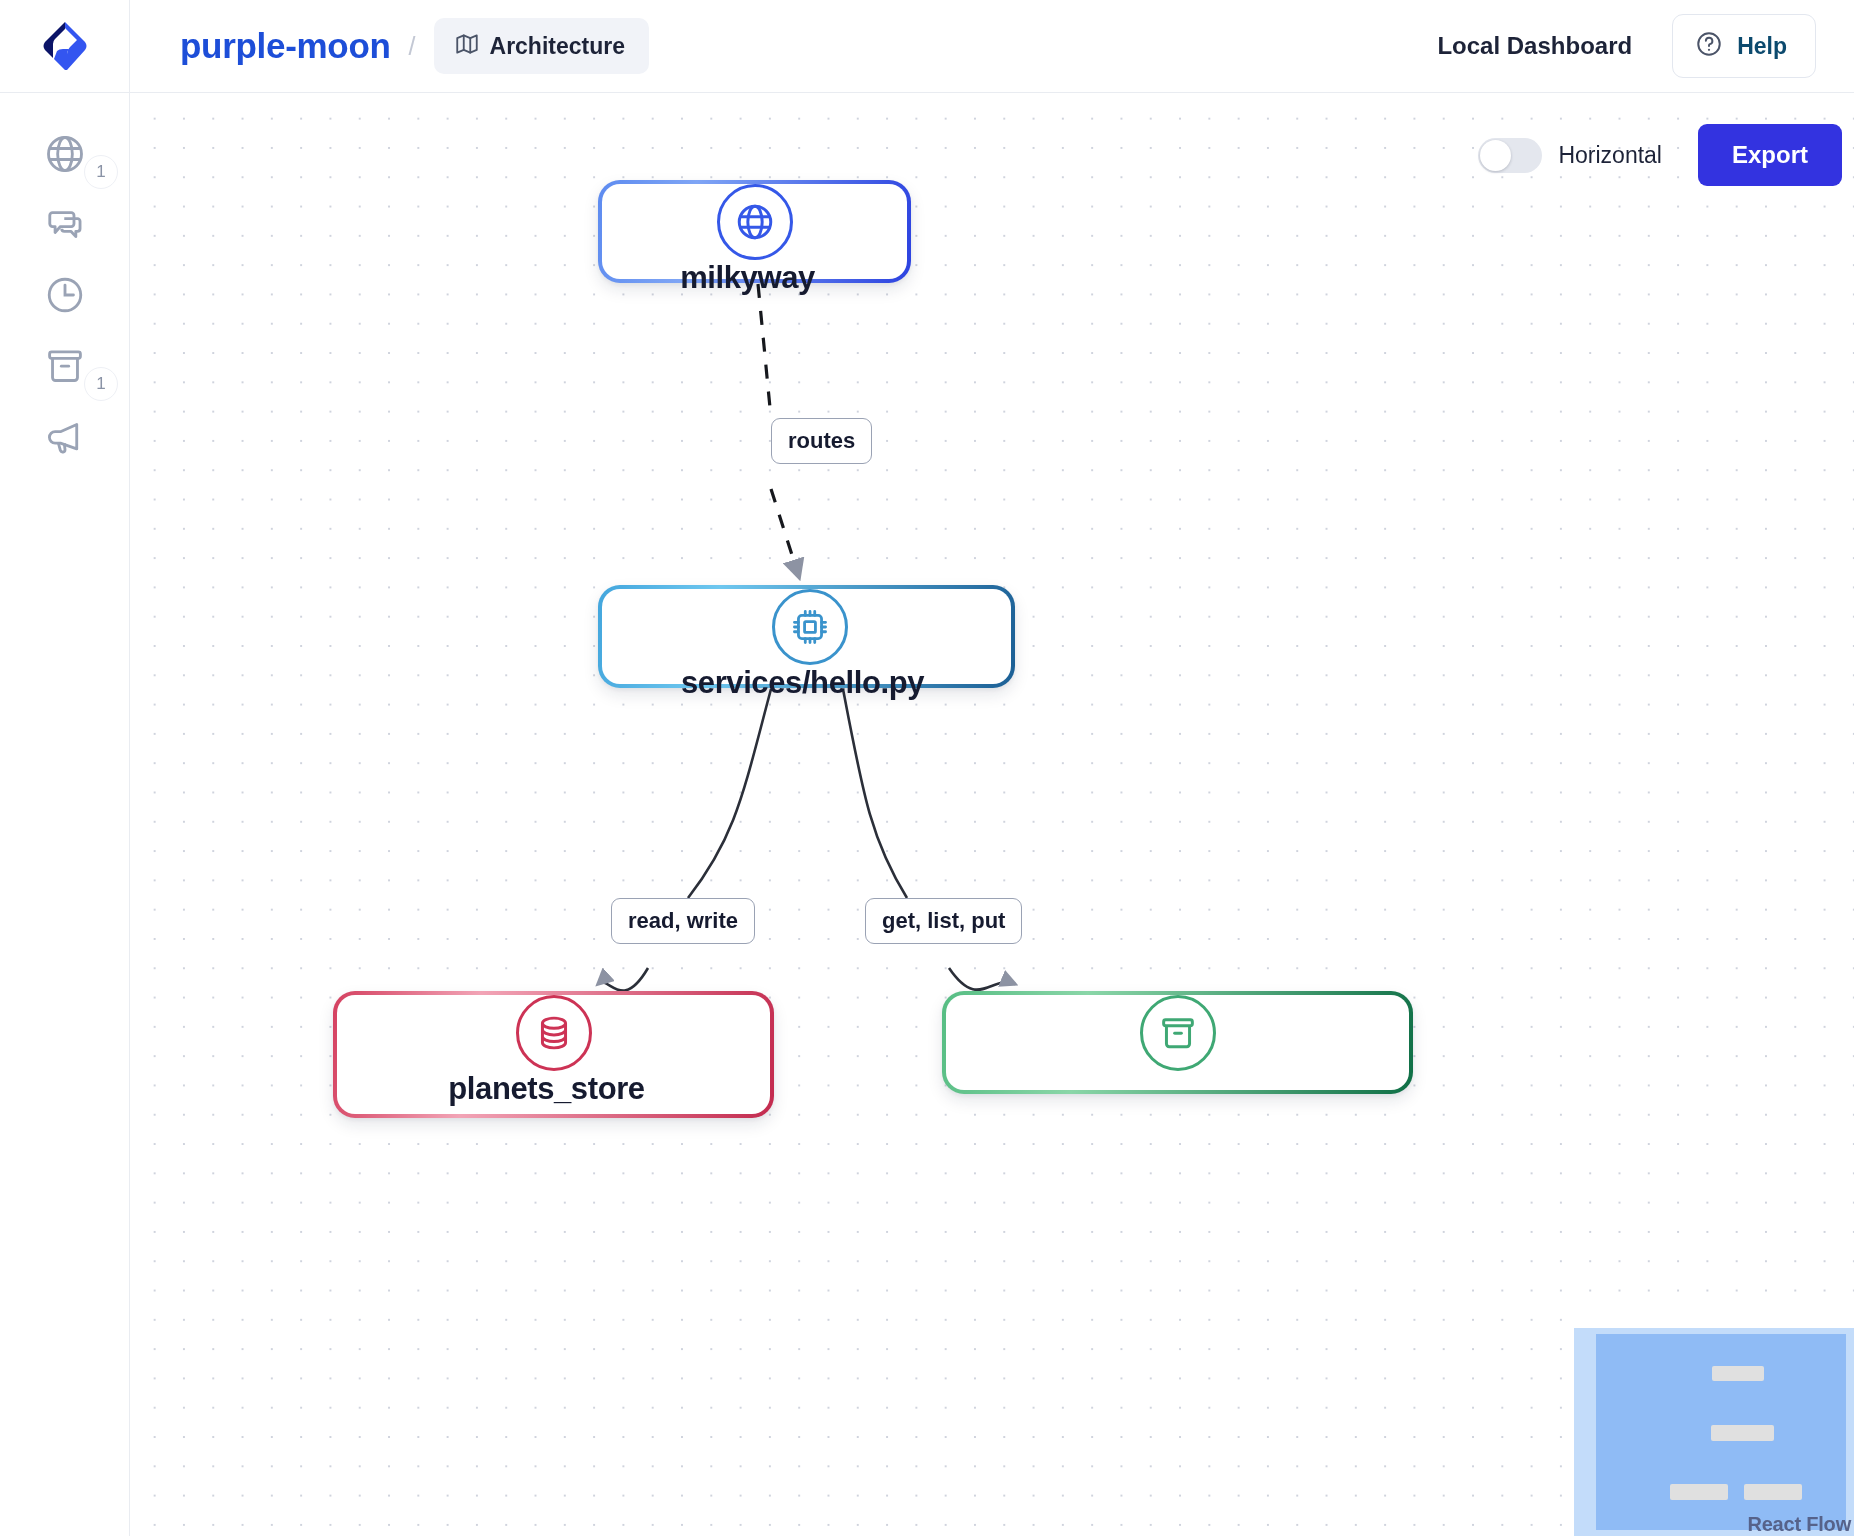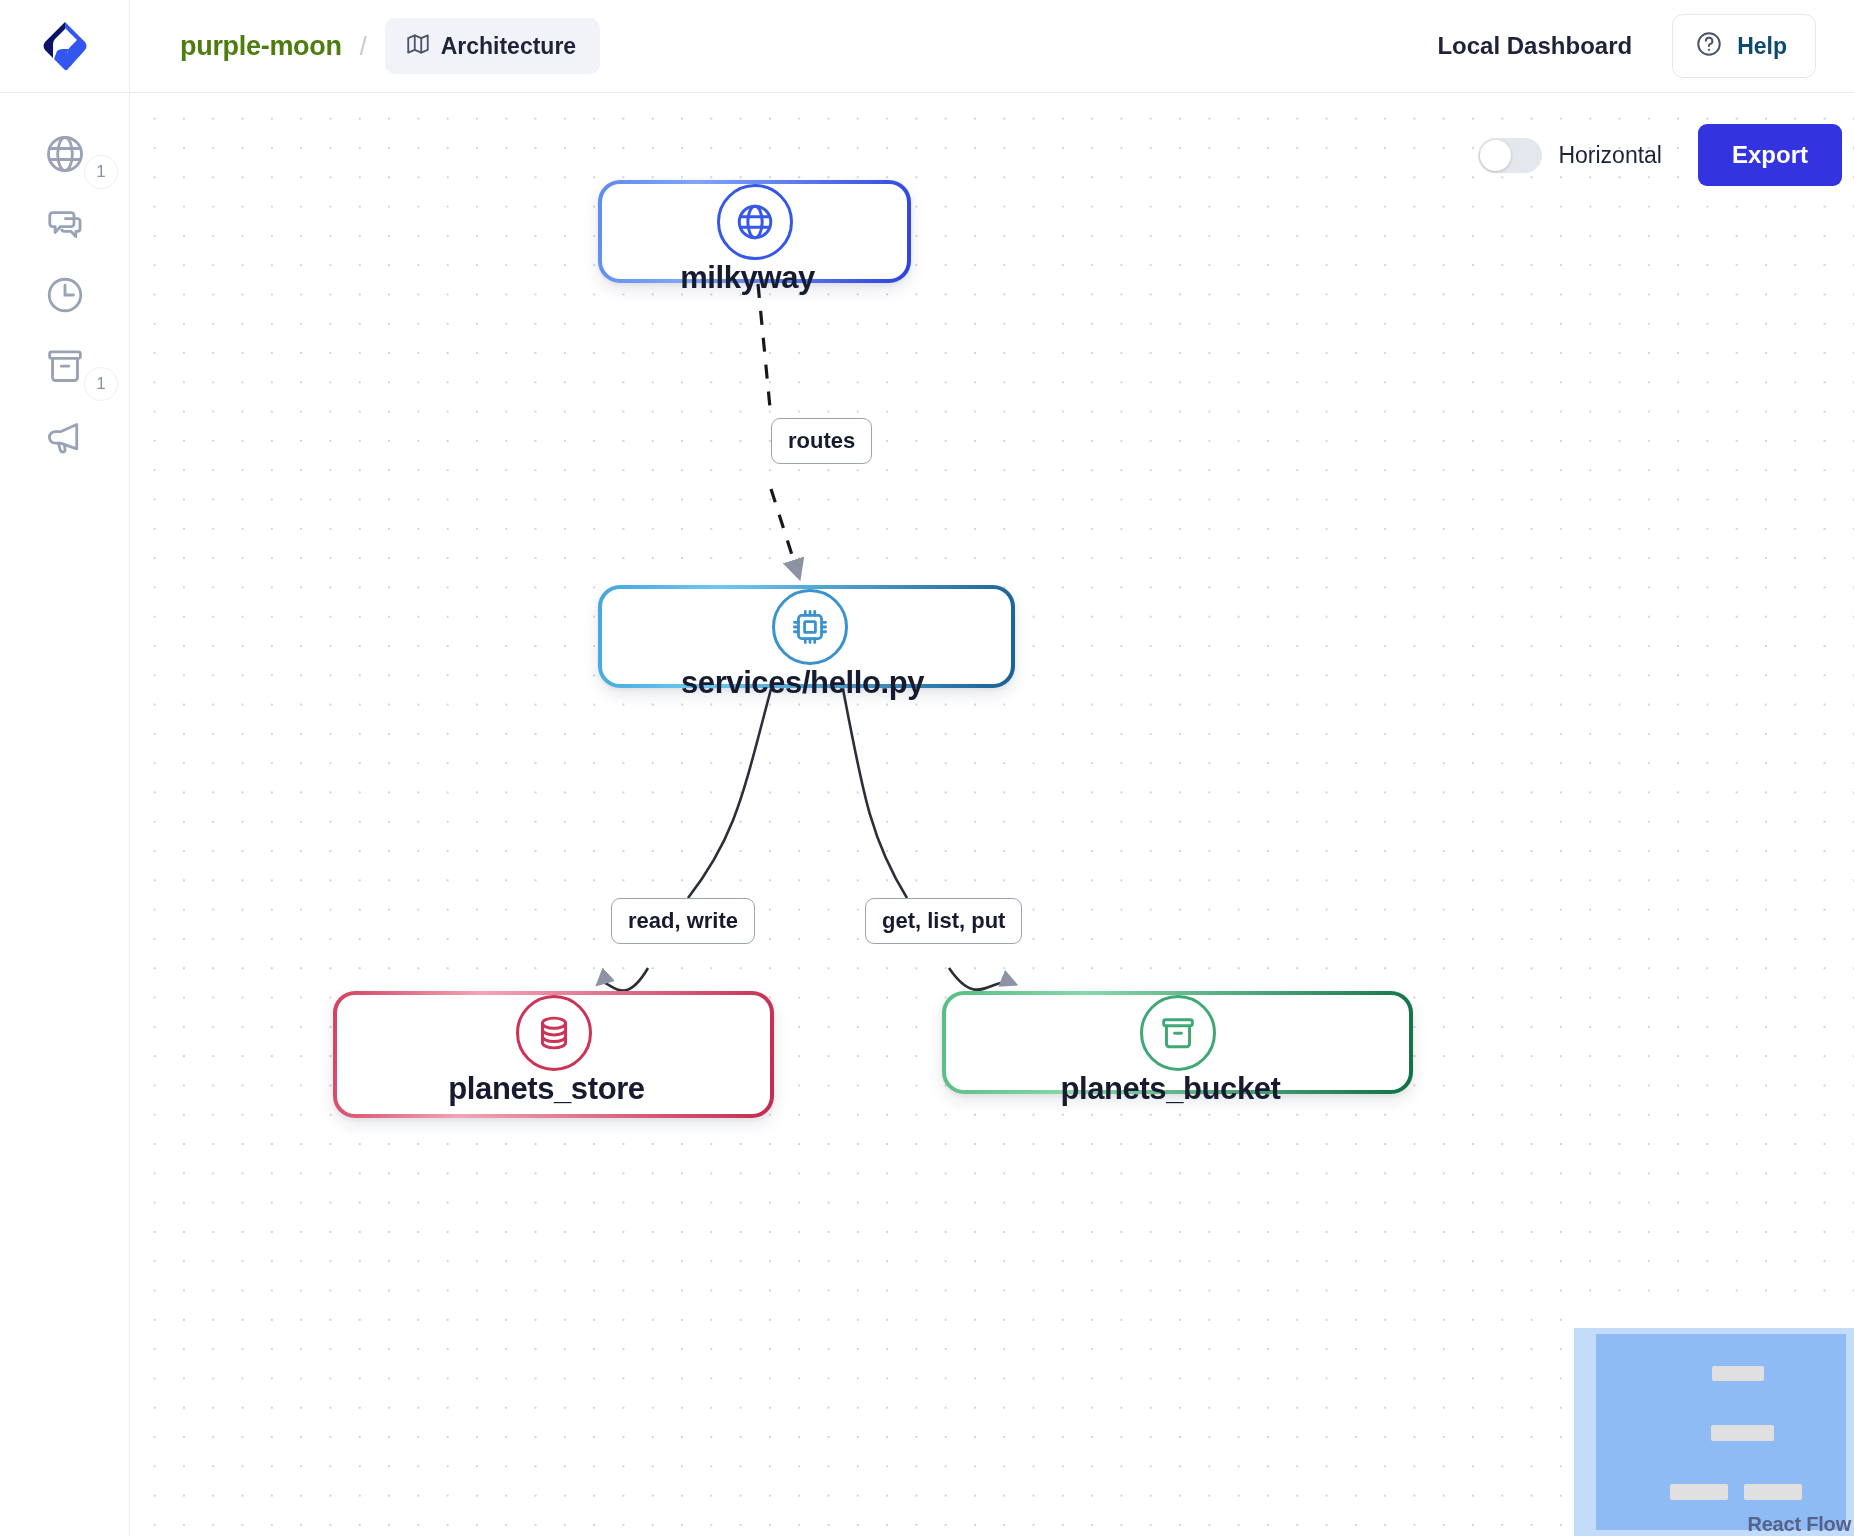--- a/index.html
+++ b/index.html
@@ -20,21 +20,21 @@
     display: flex; align-items: center;
     z-index: 40;
   }
   #logo-cell {
     width: 130px; height: 93px;
     display: flex; align-items: center; justify-content: center;
     border-right: 1px solid #e9ecf1;
   }
   .brand-logo { width: 48px; height: 52px; }
   #crumbs { display: flex; align-items: center; gap: 18px; margin-left: 50px; }
-  #project-name { font-size: 27px; font-weight: 700; color: #4d7c0f; letter-spacing: -0.3px; }
+  #project-name { font-size: 35px; font-weight: 700; color: #1d4ed8; letter-spacing: -0.3px; }
   #crumb-sep { font-size: 25px; color: #c3c8d4; font-weight: 400; }
   #tab-architecture {
     display: flex; align-items: center; gap: 10px;
     background: #f1f3f8; border-radius: 10px;
     padding: 13px 24px 13px 20px;
     cursor: pointer;
   }
   #tab-architecture .tab-label { font-size: 23px; font-weight: 600; color: #1d2338; }
   #topbar-right {
     margin-left: auto; display: flex; align-items: center; gap: 40px;
@@ -352,21 +352,20 @@
     </div>
 
     <div class="node" id="node-bucket">
       <span class="node-icon">
         <svg width="42" height="42" viewBox="0 0 24 24" fill="none" stroke="currentColor" stroke-width="1.7" stroke-linejoin="round">
           <rect x="3.8" y="4.4" width="16.4" height="3.4" rx="1.1"></rect>
           <path d="M5.4 8.1v10.1a1.6 1.6 0 0 0 1.6 1.6h10a1.6 1.6 0 0 0 1.6-1.6V8.1"></path>
           <path d="M10.1 12.1h3.8" stroke-linecap="round"></path>
         </svg>
       </span>
-      <span class="node-label">planets_bucket</span>
     </div>
 
     <div class="edge-label" id="label-routes">routes</div>
     <div class="edge-label" id="label-read-write">read, write</div>
     <div class="edge-label" id="label-get-list-put">get, list, put</div>
 
     <div id="canvas-controls">
       <div id="layout-toggle">
         <span class="knob"></span>
       </div>

